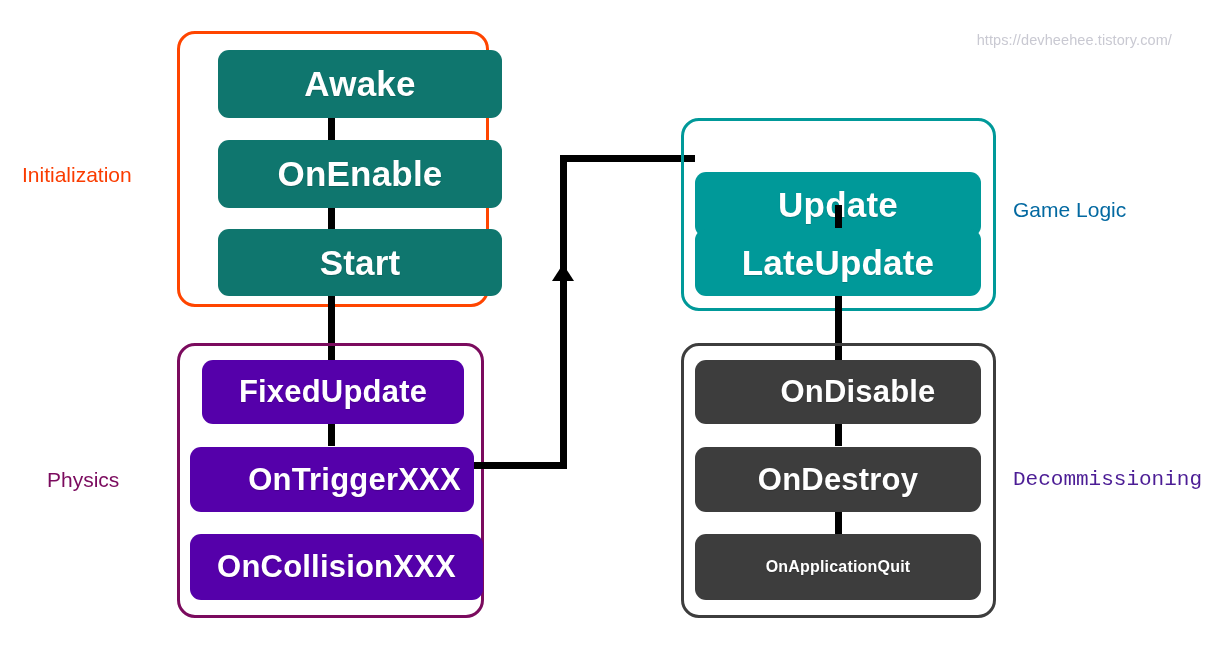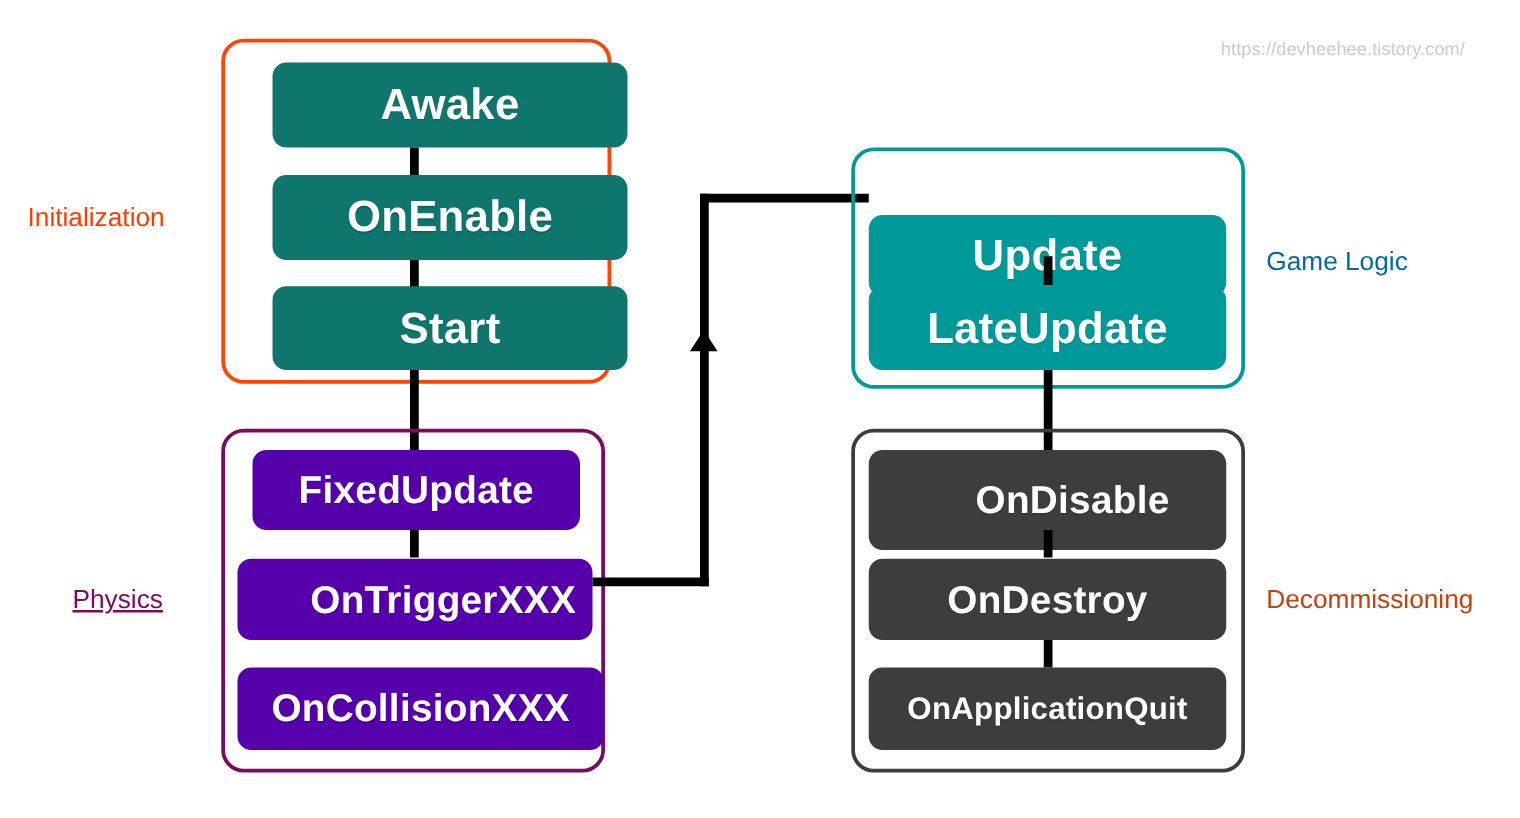--- a/index.html
+++ b/index.html
@@ -58,21 +58,21 @@
     white-space: nowrap;
     user-select: none;
   }
   .node.orange { background: #0f766e; margin-left: 28px; }
   .node.purple { background: #5500aa; }
   .node.teal   { background: #009999; }
   .node.gray   { background: #3d3d3d; }
 
   .node.sz-lg  { font-size: 35px; }
   .node.sz-md  { font-size: 31px; }
-  .node.sz-sm  { font-size: 25px; }
+  .node.sz-sm  { font-size: 16px; }
 
   
   .vconn {
     position: absolute;
     width: 7px;
     background: #000000;
   }
   .hline {
     position: absolute;
     height: 7px;
@@ -94,21 +94,21 @@
 
   
   .side-label {
     position: absolute;
     font-size: 21px;
     white-space: nowrap;
   }
   .side-label.init   { color: #fa3c00; }
   .side-label.phys   { color: #7b0b5e; }
   .side-label.logic  { color: #0369a1; }
-  .side-label.decomm { color: #c2410c; }
+  .side-label.decomm { color: #4c1d95; font-family: Liberation Mono, monospace; }
 </style>
 </head>
 <body>
 
 <div id="canvas">
 
   <div class="watermark">https://devheehee.tistory.com/</div>
 
   <div class="group init" style="left:177px; top:31px; width:312px; height:276px;"></div>
 
@@ -147,31 +147,31 @@
   <div class="node teal sz-lg" style="left:695px; top:140px; width:286px; height:65px;margin-top:32px;">Update</div>
 
   <div class="vconn" style="left:835px; top:205px; height:23px;"></div>
 
   <div class="node teal sz-lg" style="left:695px; top:229px; width:286px; height:67px;">LateUpdate</div>
 
   <div class="vconn" style="left:835px; top:296px; height:72px;"></div>
 
   <div class="group decomm" style="left:681px; top:343px; width:315px; height:275px;"></div>
 
-  <div class="node gray sz-md" style="left:695px; top:360px; width:286px; height:80px;padding-left:40px;">OnDisable</div>
+  <div class="node gray sz-md" style="left:695px; top:360px; width:286px; height:64px;padding-left:40px;">OnDisable</div>
 
   <div class="vconn" style="left:835px; top:424px; height:22px;"></div>
 
   <div class="node gray sz-md" style="left:695px; top:447px; width:286px; height:65px;">OnDestroy</div>
 
   <div class="vconn" style="left:835px; top:512px; height:22px;"></div>
 
   <div class="node gray sz-sm" style="left:695px; top:534px; width:286px; height:66px;">OnApplicationQuit</div>
 
   <div class="side-label init" style="left:22px; top:163px;">Initialization</div>
 
-  <div class="side-label phys" style="left:58px; top:468px;text-decoration:underline;">Physics</div>
+  <div class="side-label phys" style="left:47px; top:468px;">Physics</div>
 
   <div class="side-label logic" style="left:1013px; top:198px;">Game Logic</div>
 
   <div class="side-label decomm" style="left:1013px; top:468px;">Decommissioning</div>
 
 </div>
 
 </body></html>

